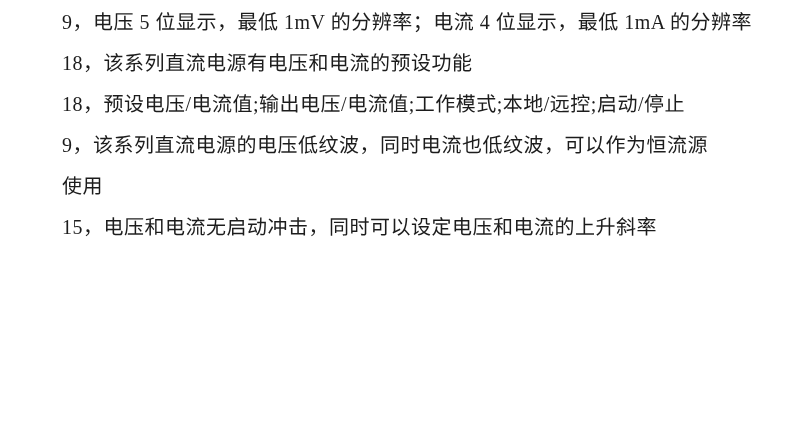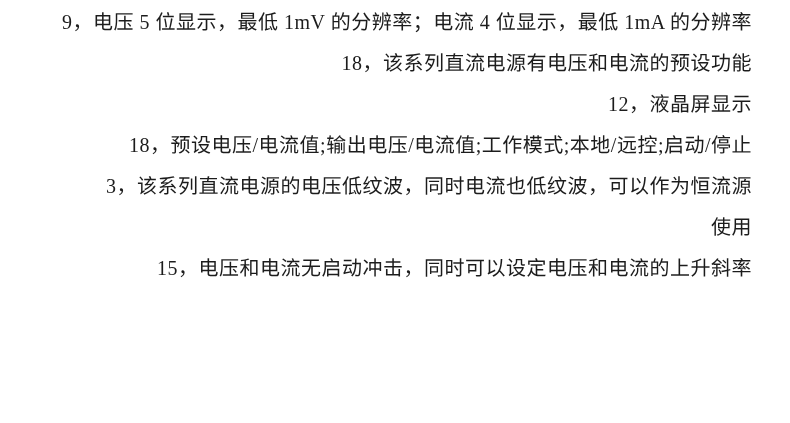--- a/index.html
+++ b/index.html
@@ -28,29 +28,27 @@
     }
 
     .line {
       font-size: 20px;
       line-height: 41px;
       height: 41px;
       white-space: nowrap;
       letter-spacing: 0.5px;
       font-weight: 500;
       color: #1c1c1c;
-      text-align: right;
     }
   </style>
 </head>
 <body>
 
 <div class="page">
   <div class="text-block">
     <p class="line">9，电压 5 位显示，最低 1mV 的分辨率；电流 4 位显示，最低 1mA 的分辨率</p>
     <p class="line">18，该系列直流电源有电压和电流的预设功能</p>
-    <p class="line">12，液晶屏显示</p>
     <p class="line">18，预设电压/电流值;输出电压/电流值;工作模式;本地/远控;启动/停止</p>
-    <p class="line">3，该系列直流电源的电压低纹波，同时电流也低纹波，可以作为恒流源</p>
+    <p class="line">9，该系列直流电源的电压低纹波，同时电流也低纹波，可以作为恒流源</p>
     <p class="line">使用</p>
     <p class="line">15，电压和电流无启动冲击，同时可以设定电压和电流的上升斜率</p>
   </div>
 </div>
 
 </body></html>

